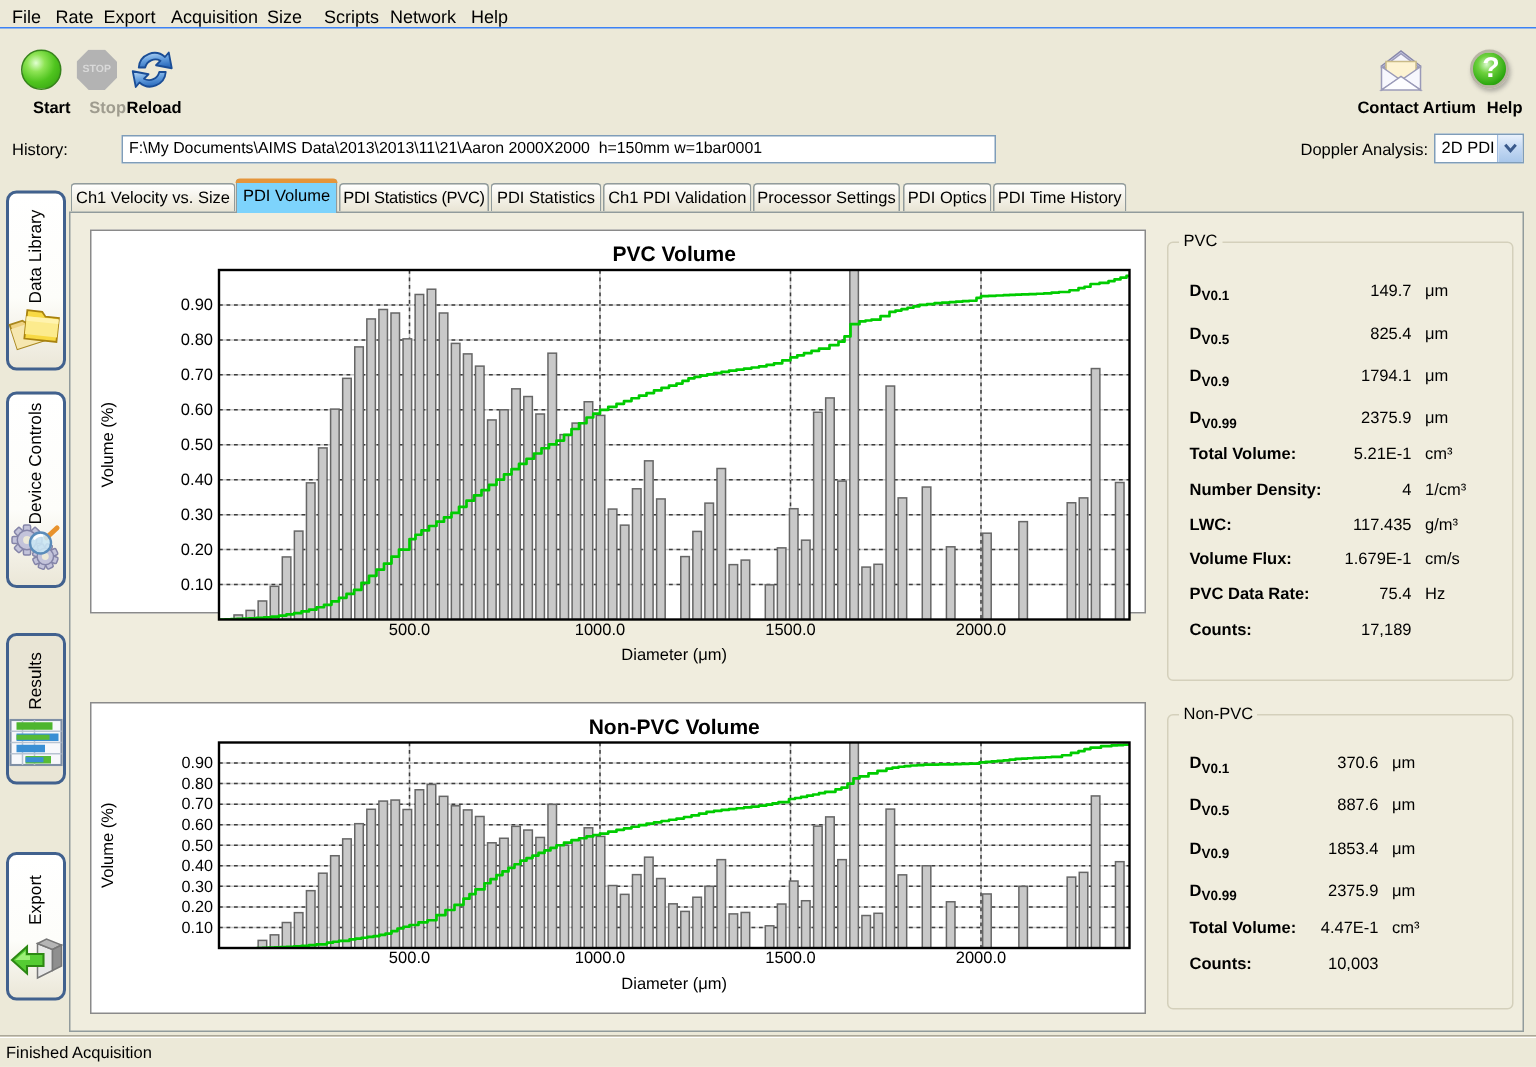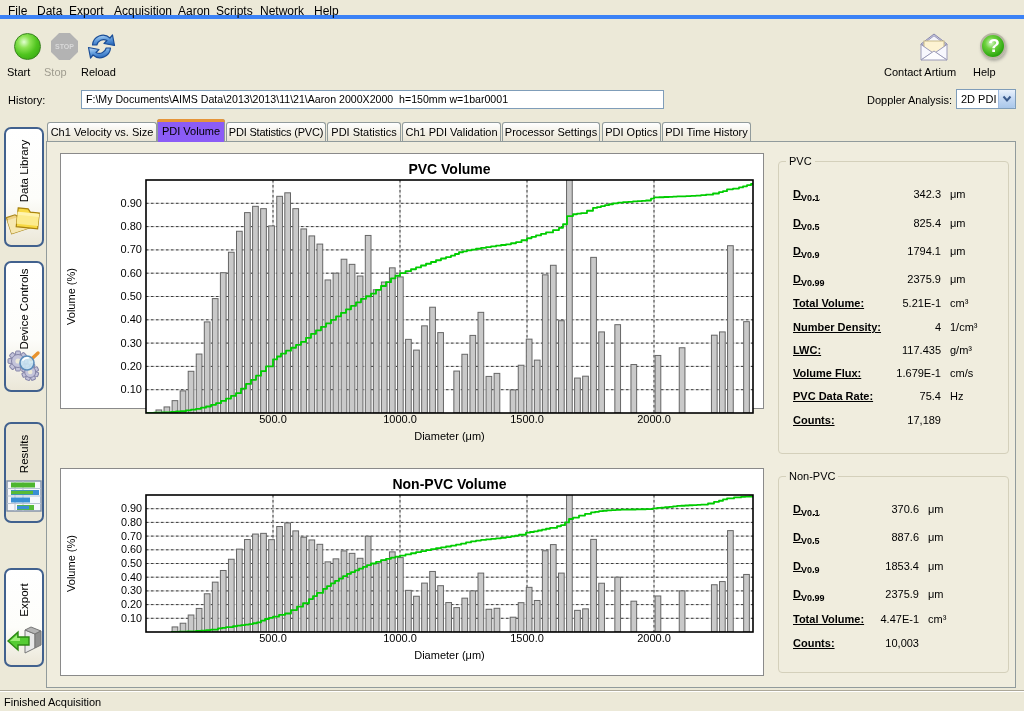--- a/index.html
+++ b/index.html
@@ -1,47 +1,47 @@
 <!DOCTYPE html>
 <html><head><meta charset="utf-8">
 <style>
 * { margin:0; padding:0; box-sizing:border-box; }
 html,body { width:1024px; height:711px; overflow:hidden; }
 body { font-family:"Liberation Sans", sans-serif; background:#ece9d8; position:relative; font-size:11px; color:#000; }
 .abs { position:absolute; }
-.menu { top:0; left:0; width:1024px; height:19px; border-bottom:4px solid #3b82f6; }
+.menu { top:0; left:0; width:1024px; height:19px; border-bottom:1px solid #3b82f6; }
 .menu span { position:absolute; top:4px; font-size:12px; }
-.tlabel { font-size:11px; text-align:left; top:66px; }
+.tlabel { font-size:11px; text-align:right; top:66px;font-weight:bold; }
 .loc-input { left:81px; top:90px; width:583px; height:19px; background:#fff; border:1px solid #7f9db9; font-size:10.6px; line-height:17px; padding-left:4px; white-space:nowrap; overflow:hidden; }
 .combo { left:956px; top:89px; width:60px; height:20px; background:#fff; border:1px solid #7f9db9; }
 .combo .txt { position:absolute; left:4px; top:3px; font-size:11px; }
 .combo .btn { position:absolute; right:0; top:0; width:17px; height:18px; background:linear-gradient(#e9f1fc,#c3d8f3 50%,#a9c7ea); border-left:1px solid #9ebadf; border-radius:0 1px 1px 0; }
 .tab { position:absolute; top:122px; height:19px; background:linear-gradient(#ffffff,#f2efe4 60%,#e8e4d4); border:1px solid #919b9c; border-bottom:none; border-radius:3px 3px 0 0; font-size:11px; text-align:center; padding-top:3px; white-space:nowrap; overflow:hidden; }
-.tabsel { position:absolute; top:119px; height:23px; background:#8b5cf6; border:1px solid #919b9c; border-bottom:none; border-radius:3px 3px 0 0; font-size:11px; text-align:center; padding-top:5px; z-index:3; }
+.tabsel { position:absolute; top:119px; height:23px; background:#7dd3fc; border:1px solid #919b9c; border-bottom:none; border-radius:3px 3px 0 0; font-size:11px; text-align:center; padding-top:5px; z-index:3; }
 .tabsel:before { content:""; position:absolute; left:-1px; top:-1px; right:-1px; height:3px; background:#e5953a; border-radius:3px 3px 0 0; }
 .page { left:46px; top:141px; width:970px; height:547px; background:#f0edde; border:1px solid #919b9c; }
 .panel { background:#fff; border:1px solid #8a8a8a; }
 .gbox { border:1px solid #d4d0bb; border-radius:4px; }
 .gbox .cap { position:absolute; top:-7px; left:7px; background:#f0edde; padding:0 3px; font-size:11px; }
 .grow { position:absolute; left:14px; width:200px; }
-.grow b { font-size:11px; font-weight:bold;text-decoration:underline; }
+.grow b { font-size:11px; font-weight:bold; }
 .grow .val { position:absolute; top:0; text-align:right; font-weight:normal; font-size:11px; }
 .grow .unit { position:absolute; font-weight:normal; font-size:11px; }
 .sbtn { position:absolute; left:4px; width:40px; border:2px solid #41618e; border-radius:7px; background:linear-gradient(180deg,#ffffff,#fdfdfa 60%,#ebe7d8); }
 .sbtn .vtxt { position:absolute; left:50%; white-space:nowrap; font-size:11.5px; transform:translate(-50%,-50%) rotate(-90deg); }
 .statusbar { left:0; top:690px; width:1024px; height:21px; border-top:1px solid #aca899; box-shadow:inset 0 1px 0 #fff; }
 </style></head>
 <body>
 
 <div class="abs menu">
 <span style="left:8px">File</span>
-<span style="left:37px">Data</span>
+<span style="left:37px">Rate</span>
 <span style="left:69px">Export</span>
 <span style="left:114px">Acquisition</span>
-<span style="left:178px">Aaron</span>
+<span style="left:178px">Size</span>
 <span style="left:216px">Scripts</span>
 <span style="left:260px">Network</span>
 <span style="left:314px">Help</span>
 </div>
 
 <div class="abs" style="left:14px;top:33px;width:27px;height:27px;border-radius:50%;background:radial-gradient(circle at 9px 8px,#e2ffd2 0%,#8ee455 25%,#4fc41e 55%,#2e9a0e 100%);border:1px solid #37831c"></div>
 <div class="abs" style="left:51px;top:33px;width:27px;height:27px;background:#b3b3b3;clip-path:polygon(30% 0,70% 0,100% 30%,100% 70%,70% 100%,30% 100%,0 70%,0 30%);"></div>
 <div class="abs" style="left:51px;top:33px;width:27px;height:27px;font-size:7px;font-weight:bold;color:#d9d9d9;text-align:center;line-height:27px;">STOP</div>
 <svg class="abs" style="left:85px;top:30px" width="33" height="33" viewBox="0 0 33 33">
 <defs>
@@ -323,21 +323,21 @@
 <text x="339.0" y="173.0" text-anchor="middle" font-family="Liberation Sans, sans-serif" font-size="11" fill="#000">1000.0</text>
 <text x="466.0" y="173.0" text-anchor="middle" font-family="Liberation Sans, sans-serif" font-size="11" fill="#000">1500.0</text>
 <text x="593.0" y="173.0" text-anchor="middle" font-family="Liberation Sans, sans-serif" font-size="11" fill="#000">2000.0</text>
 <text x="388.5" y="190.0" text-anchor="middle" font-family="Liberation Sans, sans-serif" font-size="11" fill="#000">Diameter (μm)</text>
 <text x="14" y="94.5" text-anchor="middle" font-family="Liberation Sans, sans-serif" font-size="11" fill="#000" transform="rotate(-90 14 94.5)">Volume (%)</text>
 </svg>
 </div>
 
 <div class="abs gbox" style="left:778px;top:161px;width:231px;height:293px">
 <span class="cap">PVC</span>
-<div class="grow" style="top:26px"><b>D<span style="font-size:9px;vertical-align:-3px">V0.1</span></b><span class="val" style="left:88px;width:60px">342.3</span><span class="unit" style="left:157px">μm</span></div>
+<div class="grow" style="top:26px"><b>D<span style="font-size:9px;vertical-align:-3px">V0.1</span></b><span class="val" style="left:88px;width:60px">149.7</span><span class="unit" style="left:157px">μm</span></div>
 <div class="grow" style="top:55px"><b>D<span style="font-size:9px;vertical-align:-3px">V0.5</span></b><span class="val" style="left:88px;width:60px">825.4</span><span class="unit" style="left:157px">μm</span></div>
 <div class="grow" style="top:83px"><b>D<span style="font-size:9px;vertical-align:-3px">V0.9</span></b><span class="val" style="left:88px;width:60px">1794.1</span><span class="unit" style="left:157px">μm</span></div>
 <div class="grow" style="top:111px"><b>D<span style="font-size:9px;vertical-align:-3px">V0.99</span></b><span class="val" style="left:88px;width:60px">2375.9</span><span class="unit" style="left:157px">μm</span></div>
 <div class="grow" style="top:135px"><b>Total Volume:</b><span class="val" style="left:88px;width:60px">5.21E-1</span><span class="unit" style="left:157px">cm³</span></div>
 <div class="grow" style="top:159px"><b>Number Density:</b><span class="val" style="left:88px;width:60px">4</span><span class="unit" style="left:157px">1/cm³</span></div>
 <div class="grow" style="top:182px"><b>LWC:</b><span class="val" style="left:88px;width:60px">117.435</span><span class="unit" style="left:157px">g/m³</span></div>
 <div class="grow" style="top:205px"><b>Volume Flux:</b><span class="val" style="left:88px;width:60px">1.679E-1</span><span class="unit" style="left:157px">cm/s</span></div>
 <div class="grow" style="top:228px"><b>PVC Data Rate:</b><span class="val" style="left:88px;width:60px">75.4</span><span class="unit" style="left:157px">Hz</span></div>
 <div class="grow" style="top:252px"><b>Counts:</b><span class="val" style="left:88px;width:60px">17,189</span><span class="unit" style="left:157px"></span></div>
 </div>

